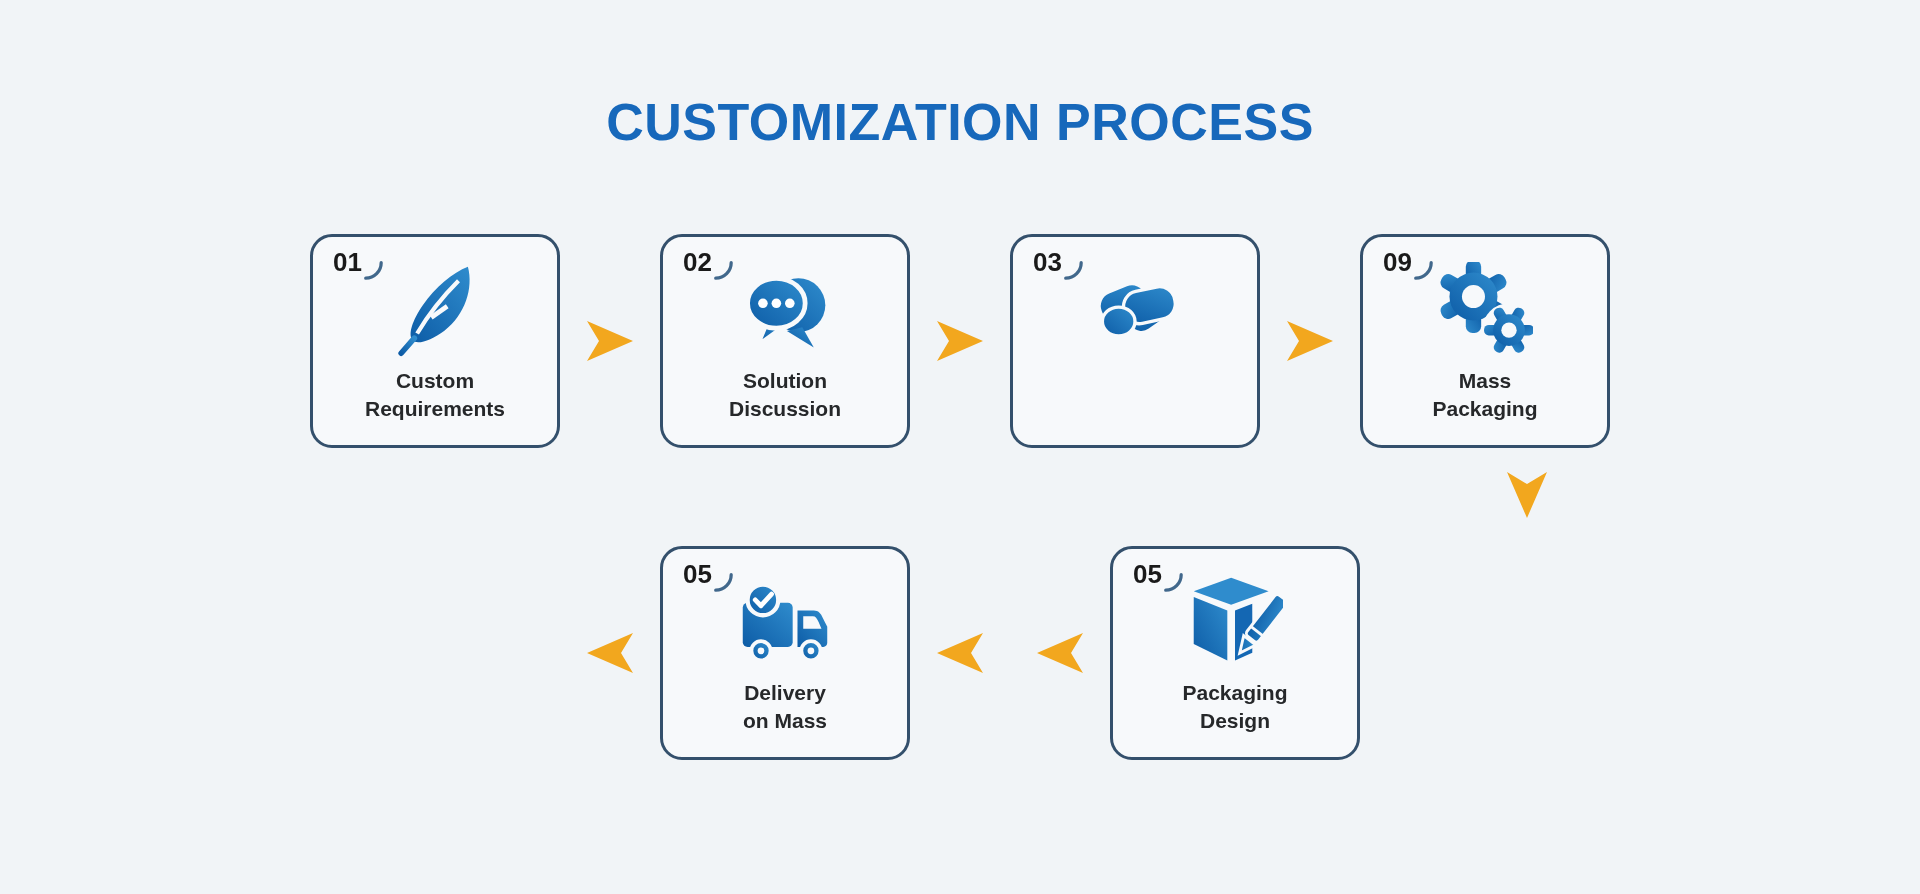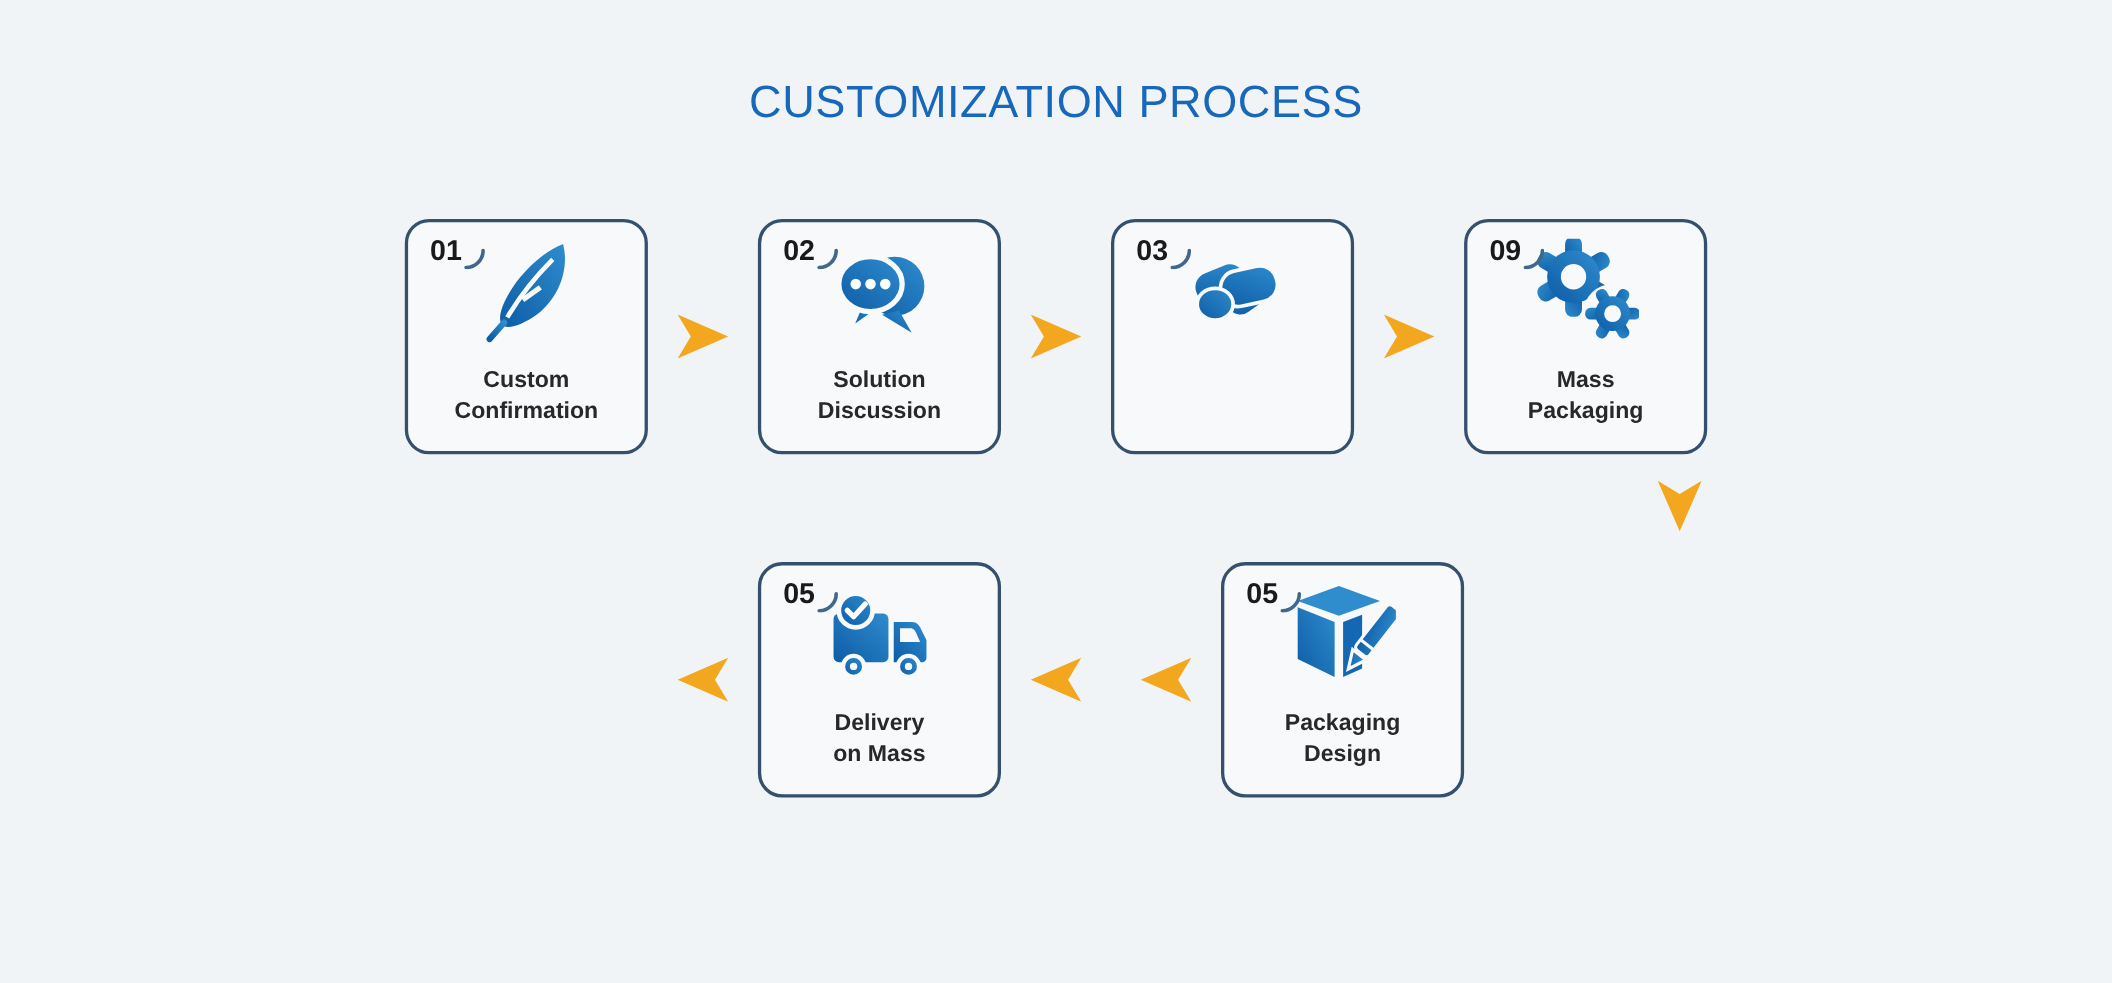--- a/index.html
+++ b/index.html
@@ -3,39 +3,39 @@
 <meta charset="utf-8">
 <style>
   html,body{margin:0;padding:0;}
   body{
     width:1920px;height:894px;
     background:var(--page_bg,#f1f4f7);
     font-family:"Liberation Sans",sans-serif;
     overflow:hidden;position:relative;
   }
   .title{
-    margin:0;padding-top:72px;text-align:center;
-    font-size:41px;font-weight:normal;letter-spacing:.5px;
+    margin:0;padding-top:96px;text-align:center;
+    font-size:52px;font-weight:bold;letter-spacing:.5px;
     color:var(--title,#1768bb);line-height:1;
   }
   .row{display:flex;justify-content:center;}
   .row1{margin-top:86px;}
   .card{
-    width:221px;height:214px;box-sizing:border-box;
+    width:250px;height:214px;box-sizing:border-box;
     border:3px solid var(--card_border,#34506c);
     border-radius:22px;
     background:var(--card_bg,#f7f9fb);
     position:relative;display:flex;flex-direction:column;align-items:center;
-    padding-top:4px;
+    padding-top:14px;
   }
   .num-wrap{position:absolute;top:12px;left:20px;display:flex;align-items:flex-start;}
   .num{font-size:26px;font-weight:bold;color:var(--number,#1a1a1a);line-height:1;}
   .num-arc{margin:11px 0 0 1px;}
   .icon-box{height:110px;display:flex;align-items:center;justify-content:center;margin-top:4px;}
-  .label{text-align:center;font-size:21px;font-weight:bold;color:var(--label,#26282a);line-height:1.32;margin-top:12px;}
+  .label{text-align:center;font-size:21px;font-weight:bold;color:var(--label,#26282a);line-height:1.32;margin-top:2px;}
   .label span{display:block;}
   .arrow-slot{width:100px;display:flex;align-items:center;justify-content:center;}
   .arrow-left svg{transform:rotate(180deg);}
   .connector{position:relative;height:98px;}
   .down-arrow{position:absolute;left:1504px;top:27px;transform:rotate(90deg);}
 </style>
 </head>
 <body>
 
 <svg width="0" height="0" style="position:absolute" aria-hidden="true">
@@ -61,21 +61,21 @@
     <div class="icon-box">
       <svg viewBox="0 0 100 100" width="94" height="94">
         <path d="M85,4 C91,27 82,55 60,72 C46,82 31,88 26,82 C21,76 26,61 37,45 C50,26 69,10 85,4 Z" fill="url(#ig)"></path>
         <path d="M75,19 C60,34 43,55 31,75" stroke="#f7f9fb" stroke-width="4.5" fill="none"></path>
         <path d="M63,46 L46,58" stroke="#f7f9fb" stroke-width="5" fill="none"></path>
         <path d="M28,80 L14,96" stroke="url(#ig)" stroke-width="6" stroke-linecap="round"></path>
       </svg>
     </div>
     <div class="label">
       <span>Custom</span>
-      <span>Confirmation</span>
+      <span>Requirements</span>
     </div>
   </div>
 
   <div class="arrow-slot">
     <svg width="46" height="40" viewBox="0 0 46 40">
         <polygon points="0,0 46,20 0,40 12,20" fill="var(--arrow)"></polygon>
       </svg>
   </div>
 
   <div class="card">

